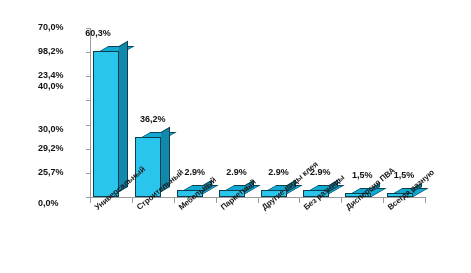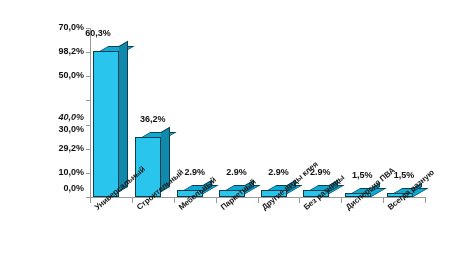--- a/index.html
+++ b/index.html
@@ -33,21 +33,21 @@
   .y-tick{
     position:absolute;
     left:86px;
     width:5px;height:1px;
     background:#9a9a9a;
   }
   .y-label-wrap{
     position:absolute;
     left:38px;
     width:46px;
-    text-align:right;
+    text-align:left;
     font-size:9px;
     color:#121212;
     white-space:nowrap;
     font-weight:bold;
   }
 
   
   .x-axis-line{
     position:absolute;
     left:90px; top:197px;
@@ -133,26 +133,26 @@
         <div class="y-tick" style="top: 197px;"></div>
         <div class="y-tick" style="top: 172.857px;"></div>
         <div class="y-tick" style="top: 148.714px;"></div>
         <div class="y-tick" style="top: 124.571px;"></div>
         <div class="y-tick" style="top: 100.429px;"></div>
         <div class="y-tick" style="top: 76.2857px;"></div>
         <div class="y-tick" style="top: 52.1429px;"></div>
         <div class="y-tick" style="top: 28px;"></div>
       </div>
     <div id="y-labels">
-        <div class="y-label-wrap" style="top: 183px;">0,0%</div>
-        <div class="y-label-wrap" style="top: 166.857px;">10,0%</div>
+        <div class="y-label-wrap" style="top: 198px;">0,0%</div>
+        <div class="y-label-wrap" style="top: 166.857px;">25,7%</div>
         <div class="y-label-wrap" style="top: 142.714px;">29,2%</div>
         <div class="y-label-wrap" style="top: 124px;">30,0%</div>
-        <div class="y-label-wrap" style="top: 112px; font-style: italic;">40,0%</div>
-        <div class="y-label-wrap" style="top: 70.2857px;">50,0%</div>
+        <div class="y-label-wrap" style="top: 81px;">40,0%</div>
+        <div class="y-label-wrap" style="top: 70.2857px;">23,4%</div>
         <div class="y-label-wrap" style="top: 46.1429px;">98,2%</div>
         <div class="y-label-wrap" style="top: 22px;">70,0%</div>
       </div>
   </div>
 
   <div>
     <div class="x-axis-line"></div>
     <div id="x-ticks">
         <div class="x-tick" style="left: 90px;"></div>
         <div class="x-tick" style="left: 132px;"></div>

